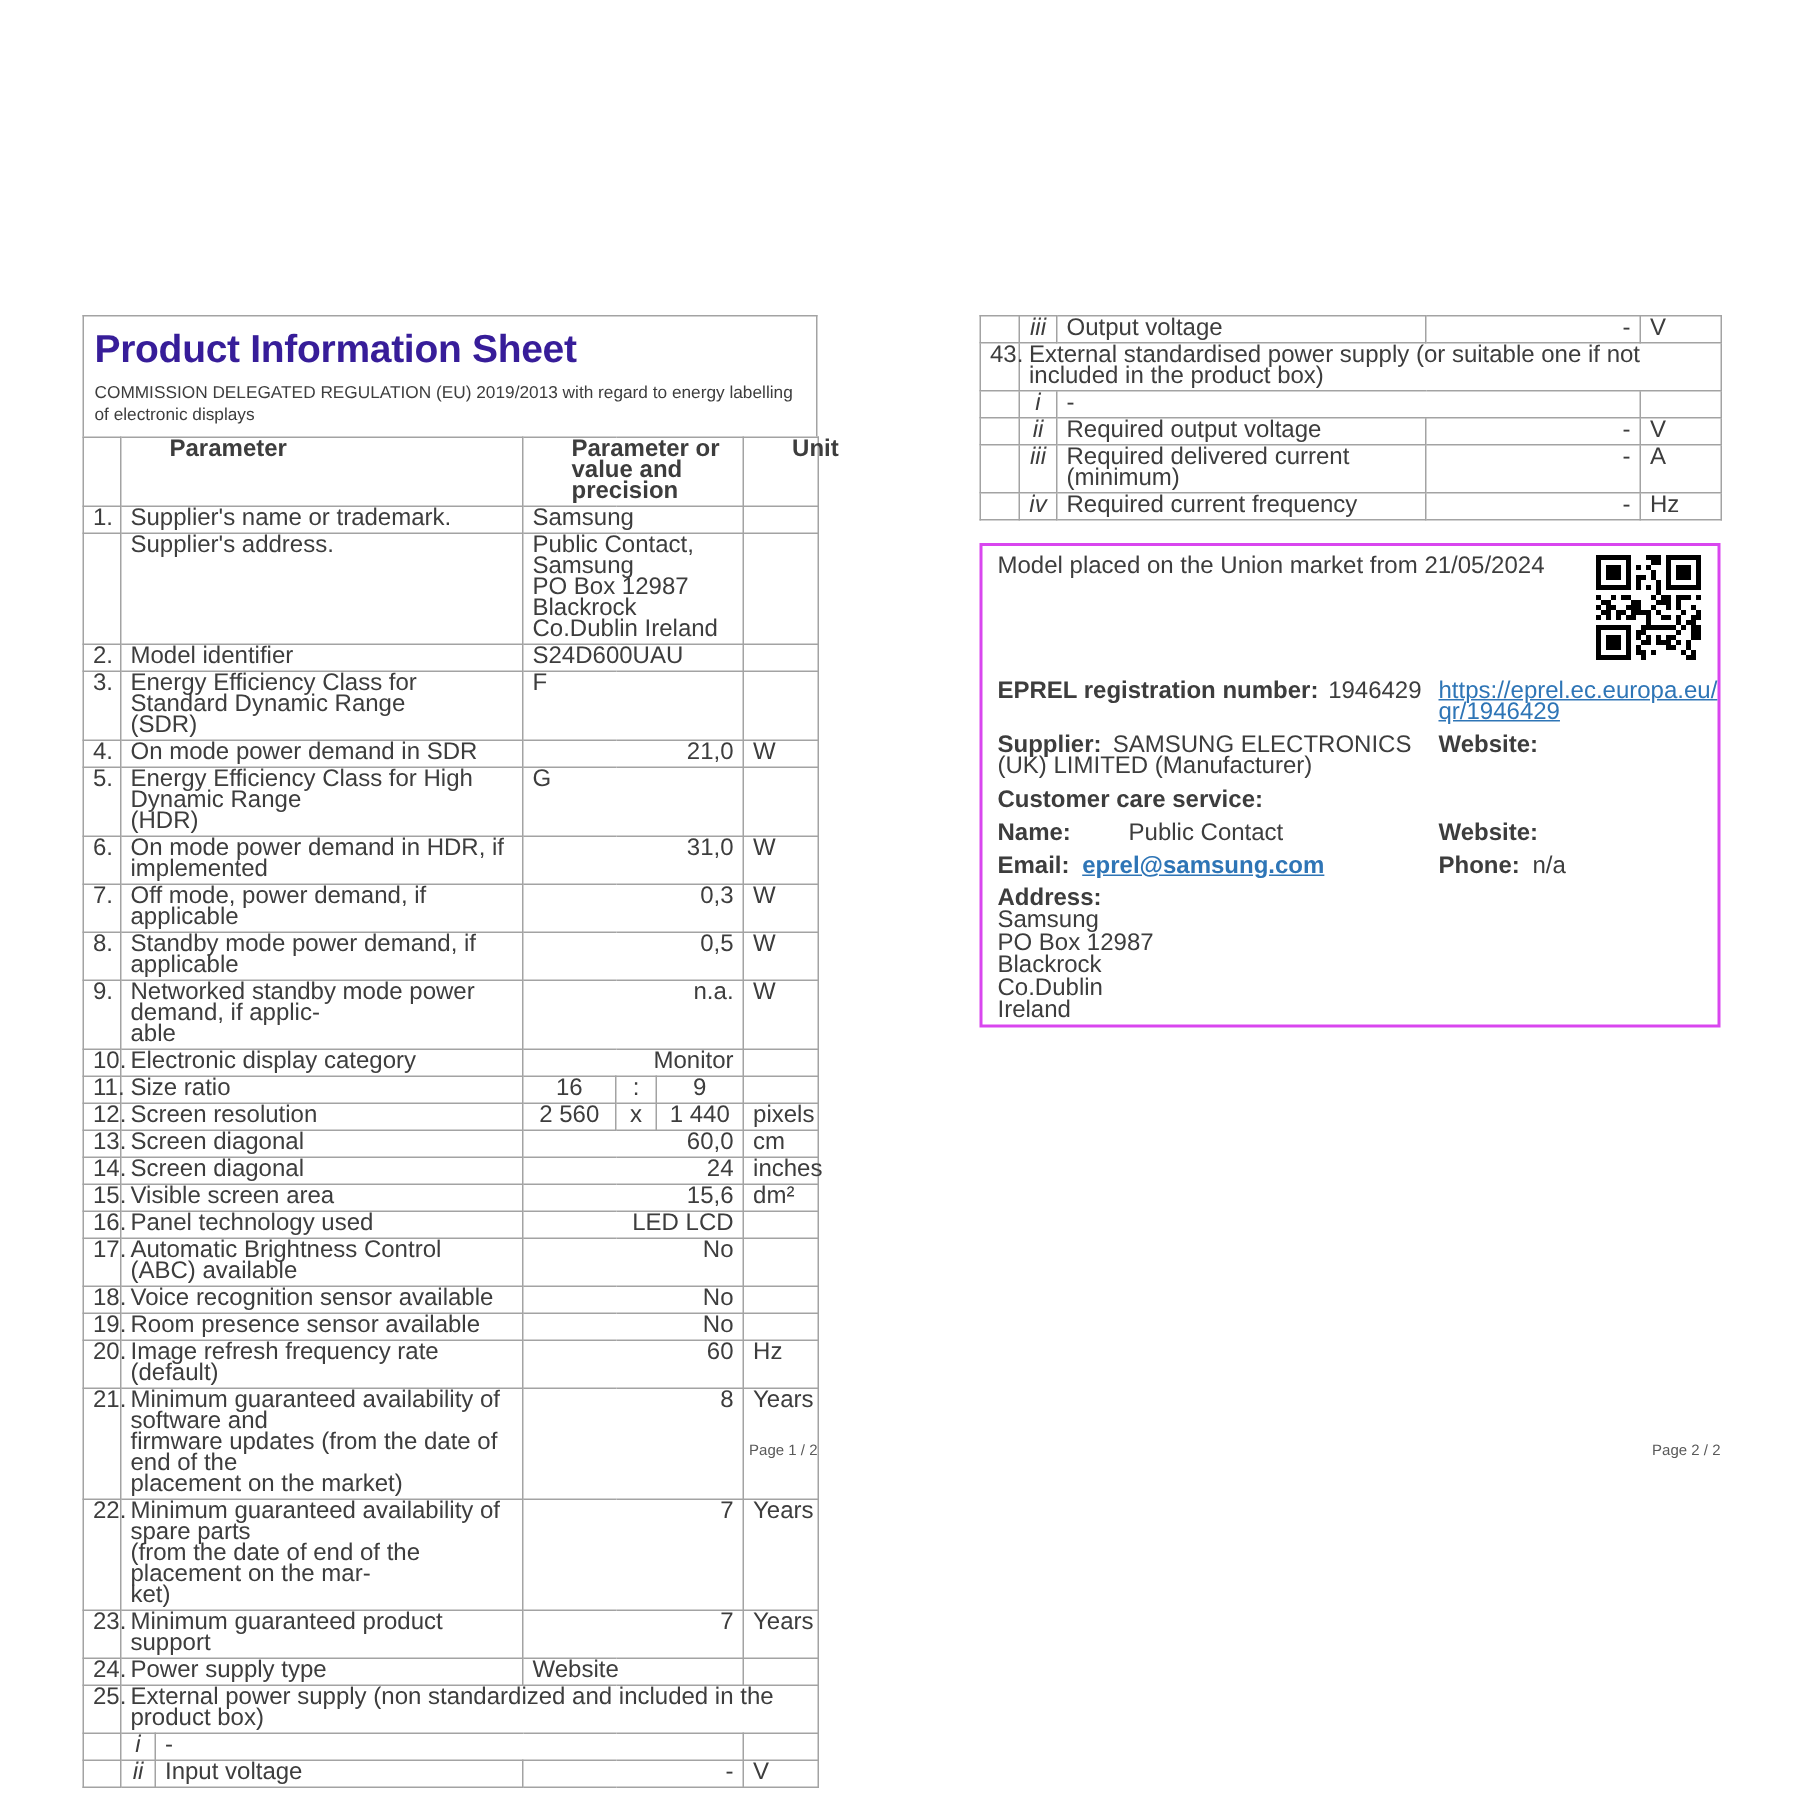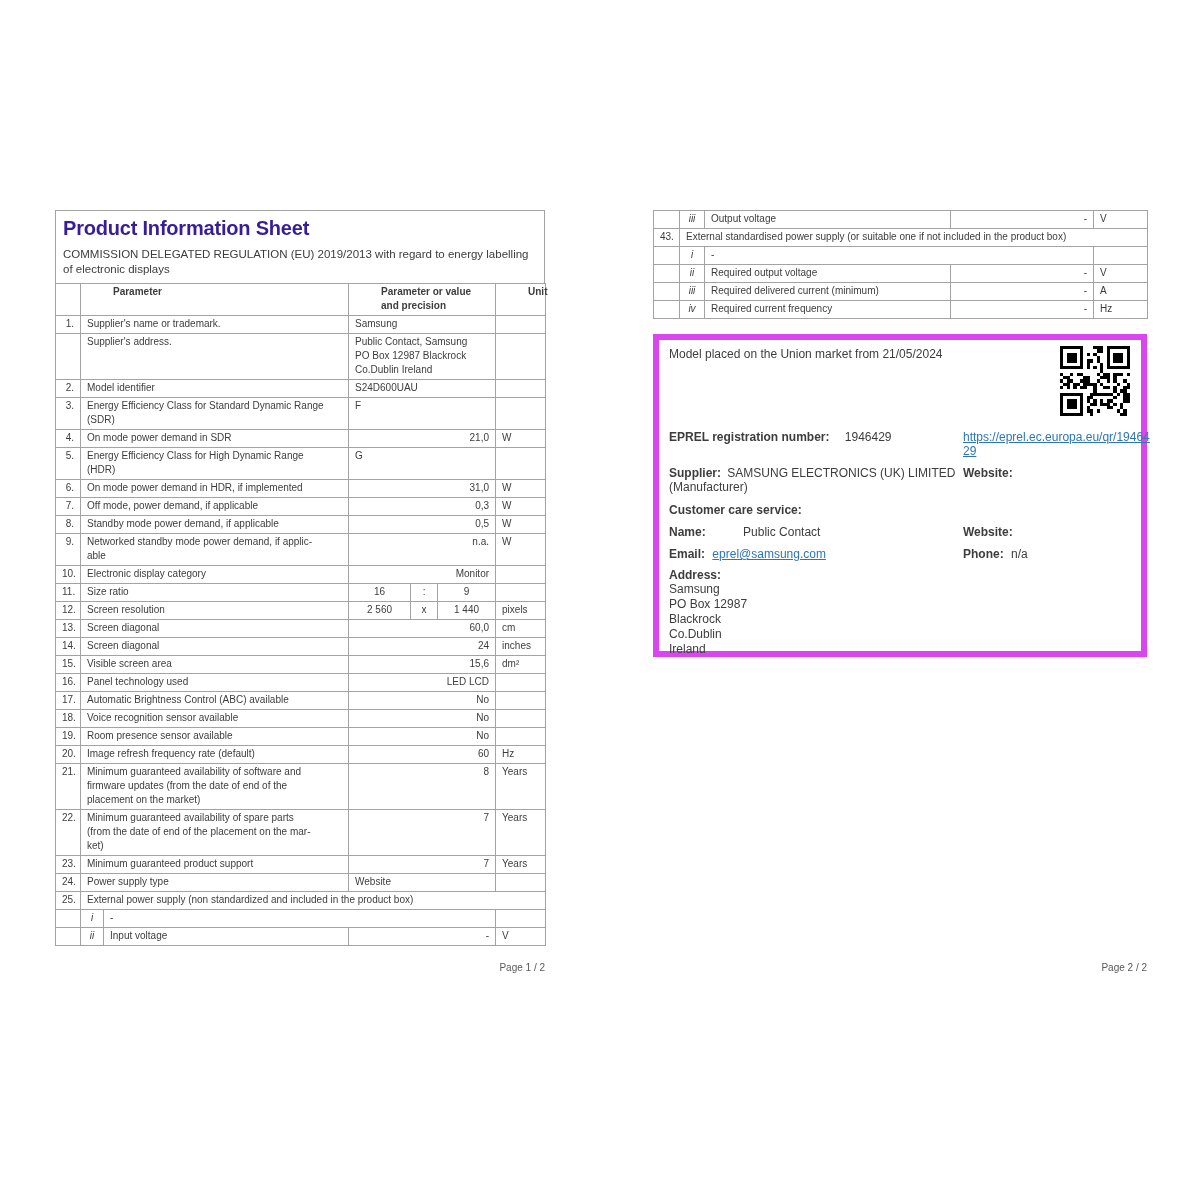--- a/index.html
+++ b/index.html
@@ -2,43 +2,43 @@
 <html><head>
 <meta charset="utf-8">
 <style>
   * { margin:0; padding:0; box-sizing:border-box; }
   html,body { width:1200px; height:1200px; background:#ffffff;
     font-family:"Liberation Sans", sans-serif; color:#3d3d3d; }
 
   
   #page1 { position:absolute; left:55px; top:210px; width:490px; }
   .titlebox { border:1px solid #a3a3a3; border-bottom:none; padding:5px 8px 7px 7px; }
-  .doc-title { font-size:20px; font-weight:bold; color:#371d99; margin:1px 0 7px 0; letter-spacing:-0.2px; }
+  .doc-title { font-size:26px; font-weight:bold; color:#371d99; margin:1px 0 7px 0; letter-spacing:-0.2px; }
   .doc-subtitle { font-size:11.5px; line-height:14.5px; color:#3d3d3d; }
 
   table.pis { border-collapse:collapse; width:490px; table-layout:fixed;
-    font-size:10px; }
+    font-size:16px; }
   table.pis td, table.pis th { border:1px solid #a3a3a3; padding:1px 6px 2px 6px;
     vertical-align:top; line-height:14px; color:#3d3d3d; }
   table.pis th { font-weight:bold; text-align:left;padding-left:32px; }
   td.num { text-align:right; padding-right:5px; }
   td.rom { font-style:italic; text-align:center; padding:1px 2px 2px 2px; }
   td.param { white-space:pre-line; }
   td.val { white-space:pre-line; }
   td.val.right { text-align:right; }
   td.val.left { text-align:left; }
   td.ctr { text-align:center; padding:1px 2px 2px 2px; }
   td.unit { text-align:left; }
 
   
   #page2 { position:absolute; left:653px; top:210px; width:494px; }
   table.pis2 { width:494px; }
 
   .infobox { position:relative; margin-top:15px; width:494px; height:323px;
-    border:6px solid #d946ef; font-size:12px; line-height:14px; }
+    border:2px solid #d946ef; font-size:16px; line-height:14px; }
   .infobox .abs { position:absolute; }
   .b { font-weight:bold; }
   a.link { color:#2e75b6; text-decoration:underline; cursor:pointer; }
   .wrap-all { word-break:break-all; }
   .addr-lines { white-space:pre-line; line-height:15px; }
 
   
   .page-footer { position:absolute; top:962px; font-size:10px; color:#595959; text-align:right; }
   #footer1 { left:55px; width:490px; }
   #footer2 { left:653px; width:494px; }
@@ -520,41 +520,41 @@
         <rect x="4" y="20" width="1" height="1"></rect>
         <rect x="5" y="20" width="1" height="1"></rect>
         <rect x="6" y="20" width="1" height="1"></rect>
         <rect x="9" y="20" width="1" height="1"></rect>
         <rect x="18" y="20" width="1" height="1"></rect>
         <rect x="19" y="20" width="1" height="1"></rect>
       </svg>
 
     <div class="abs" style="left:10px; top:90px;">
       <span class="b">EPREL registration number:</span>
-      <span style="margin-left:12px;">1946429</span>
+      <span style="margin-left:2px;">1946429</span>
     </div>
     <a class="link wrap-all abs" style="left:304px; top:90px; width:188px; display:block;">https://eprel.ec.europa.eu/qr/1946429</a>
 
     <div class="abs" style="left:10px; top:126px; width:293px;">
       <span class="b">Supplier:</span>
       <span class="wrap-all" style="margin-left:3px;">SAMSUNG ELECTRONICS (UK) LIMITED (Manufacturer)</span>
     </div>
     <div class="abs b" style="left:304px; top:126px;">Website:</div>
 
     <div class="abs b" style="left:10px; top:163px;">Customer care service:</div>
 
     <div class="abs" style="left:10px; top:185px;">
       <span class="b">Name:</span>
       <span style="margin-left:4px;padding-left:30px;">Public Contact</span>
     </div>
     <div class="abs b" style="left:304px; top:185px;">Website:</div>
 
     <div class="abs" style="left:10px; top:207px;">
       <span class="b">Email:</span>
-      <a class="link" style="margin-left:4px;">eprel@samsung.com</a>
+      <a class="link" style="margin-left:4px;font-weight:bold;">eprel@samsung.com</a>
     </div>
     <div class="abs" style="left:304px; top:207px;">
       <span class="b">Phone:</span>
       <span style="margin-left:4px;">n/a</span>
     </div>
 
     <div class="abs" style="left:10px; top:228px;">
       <div class="b">Address:</div>
       <div class="addr-lines" id="addr-lines">Samsung
 PO Box 12987

